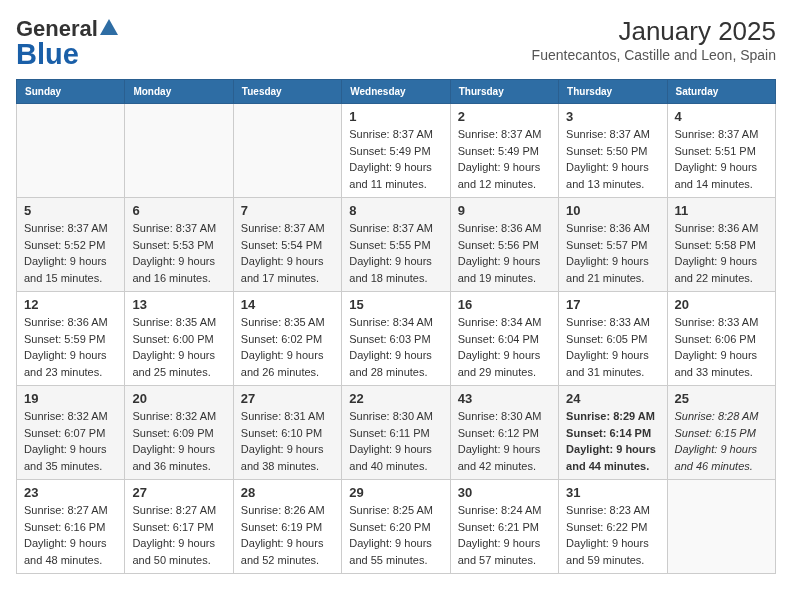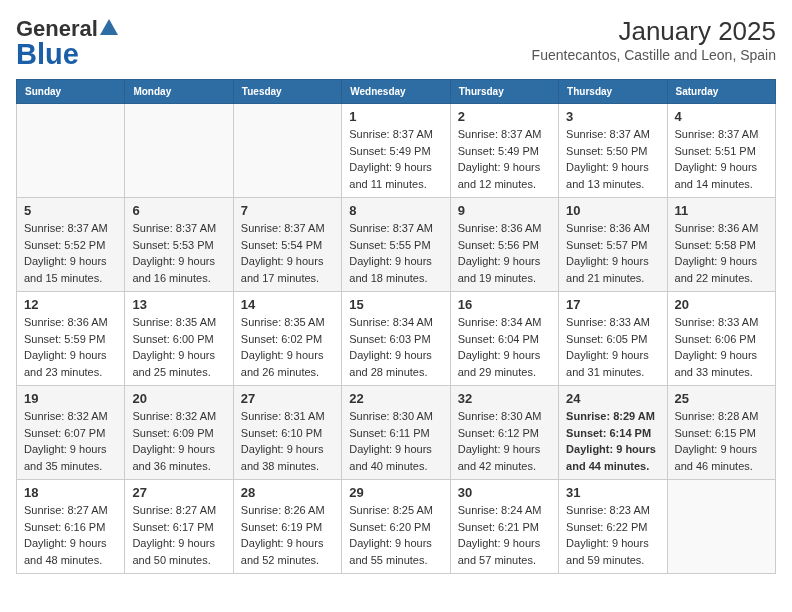--- a/index.html
+++ b/index.html
@@ -274,44 +274,44 @@
 and 38 minutes.</div>
         </td>
         <td>
           <span class="day-num">22</span>
           <div class="day-info" style="white-space: pre-line;">Sunrise: 8:30 AM
 Sunset: 6:11 PM
 Daylight: 9 hours
 and 40 minutes.</div>
         </td>
         <td>
-          <span class="day-num">32</span>
+          <span class="day-num">43</span>
           <div class="day-info" style="white-space: pre-line;">Sunrise: 8:30 AM
 Sunset: 6:12 PM
 Daylight: 9 hours
 and 42 minutes.</div>
         </td>
         <td>
           <span class="day-num">24</span>
           <div class="day-info" style="white-space: pre-line; font-weight: bold;">Sunrise: 8:29 AM
 Sunset: 6:14 PM
 Daylight: 9 hours
 and 44 minutes.</div>
         </td>
         <td>
           <span class="day-num">25</span>
-          <div class="day-info" style="white-space: pre-line;">Sunrise: 8:28 AM
+          <div class="day-info" style="white-space: pre-line; font-style: italic;">Sunrise: 8:28 AM
 Sunset: 6:15 PM
 Daylight: 9 hours
 and 46 minutes.</div>
         </td>
       </tr>
       <tr>
         <td>
-          <span class="day-num">18</span>
+          <span class="day-num">23</span>
           <div class="day-info" style="white-space: pre-line;">Sunrise: 8:27 AM
 Sunset: 6:16 PM
 Daylight: 9 hours
 and 48 minutes.</div>
         </td>
         <td>
           <span class="day-num">27</span>
           <div class="day-info" style="white-space: pre-line;">Sunrise: 8:27 AM
 Sunset: 6:17 PM
 Daylight: 9 hours

